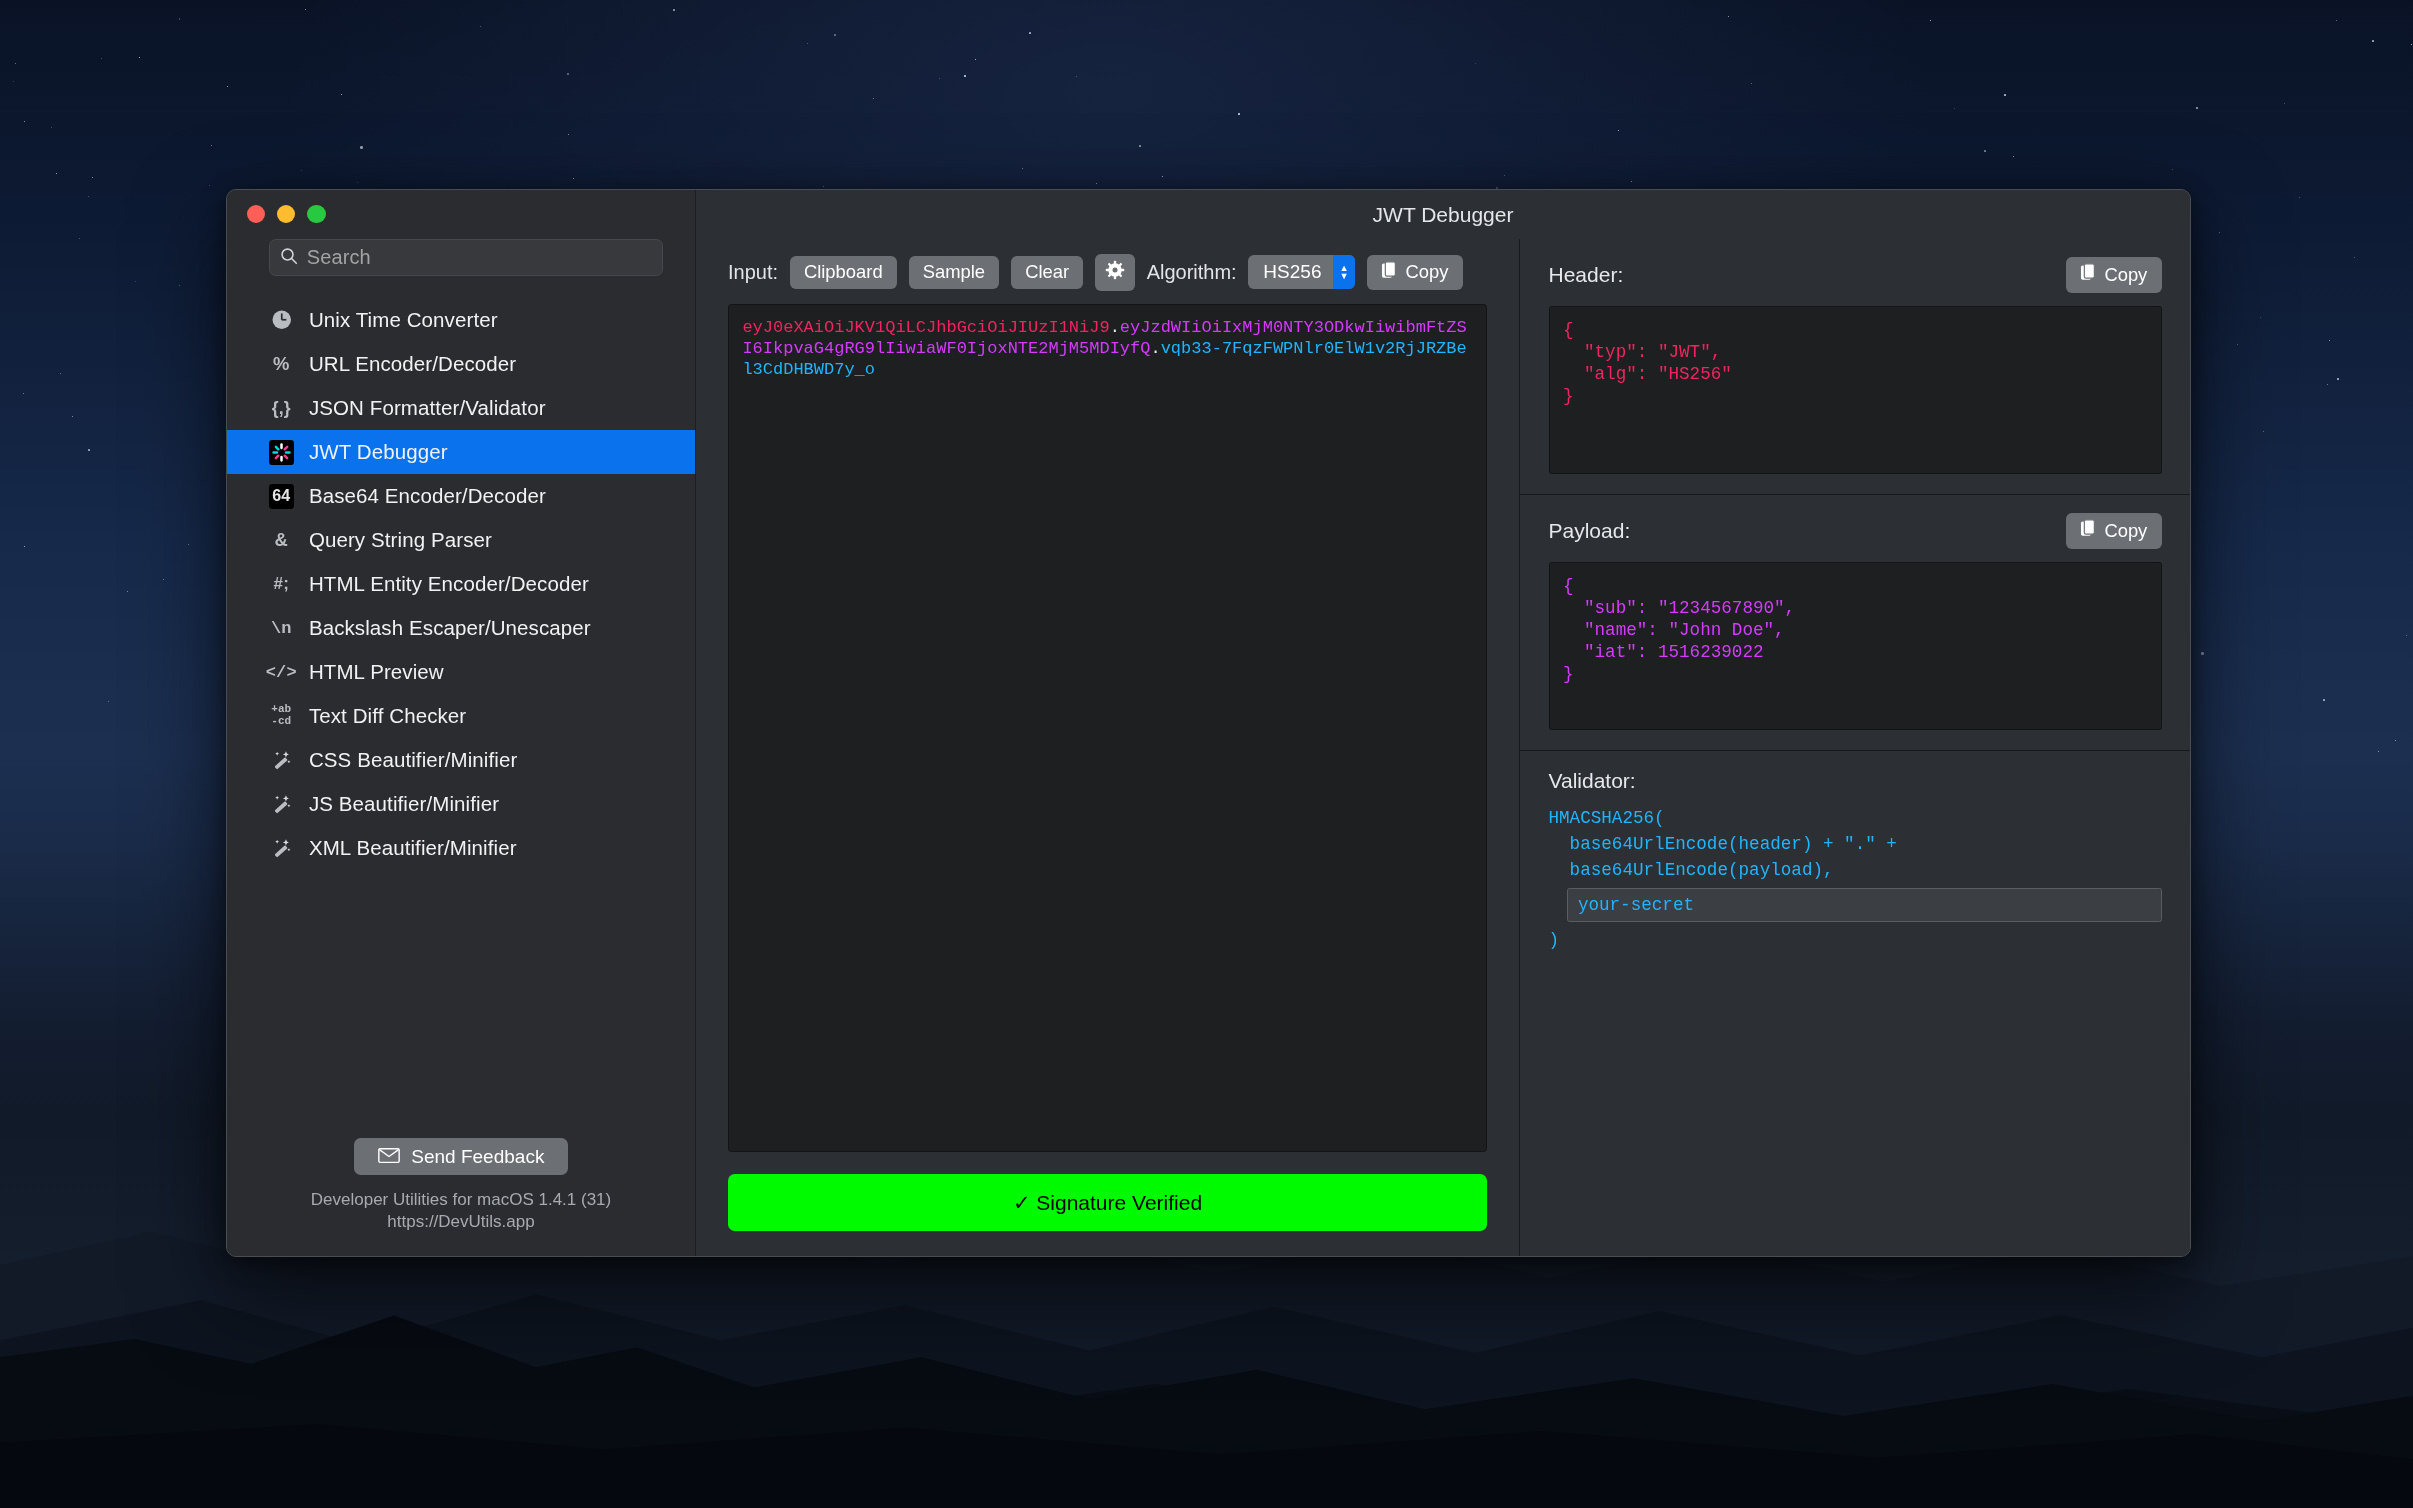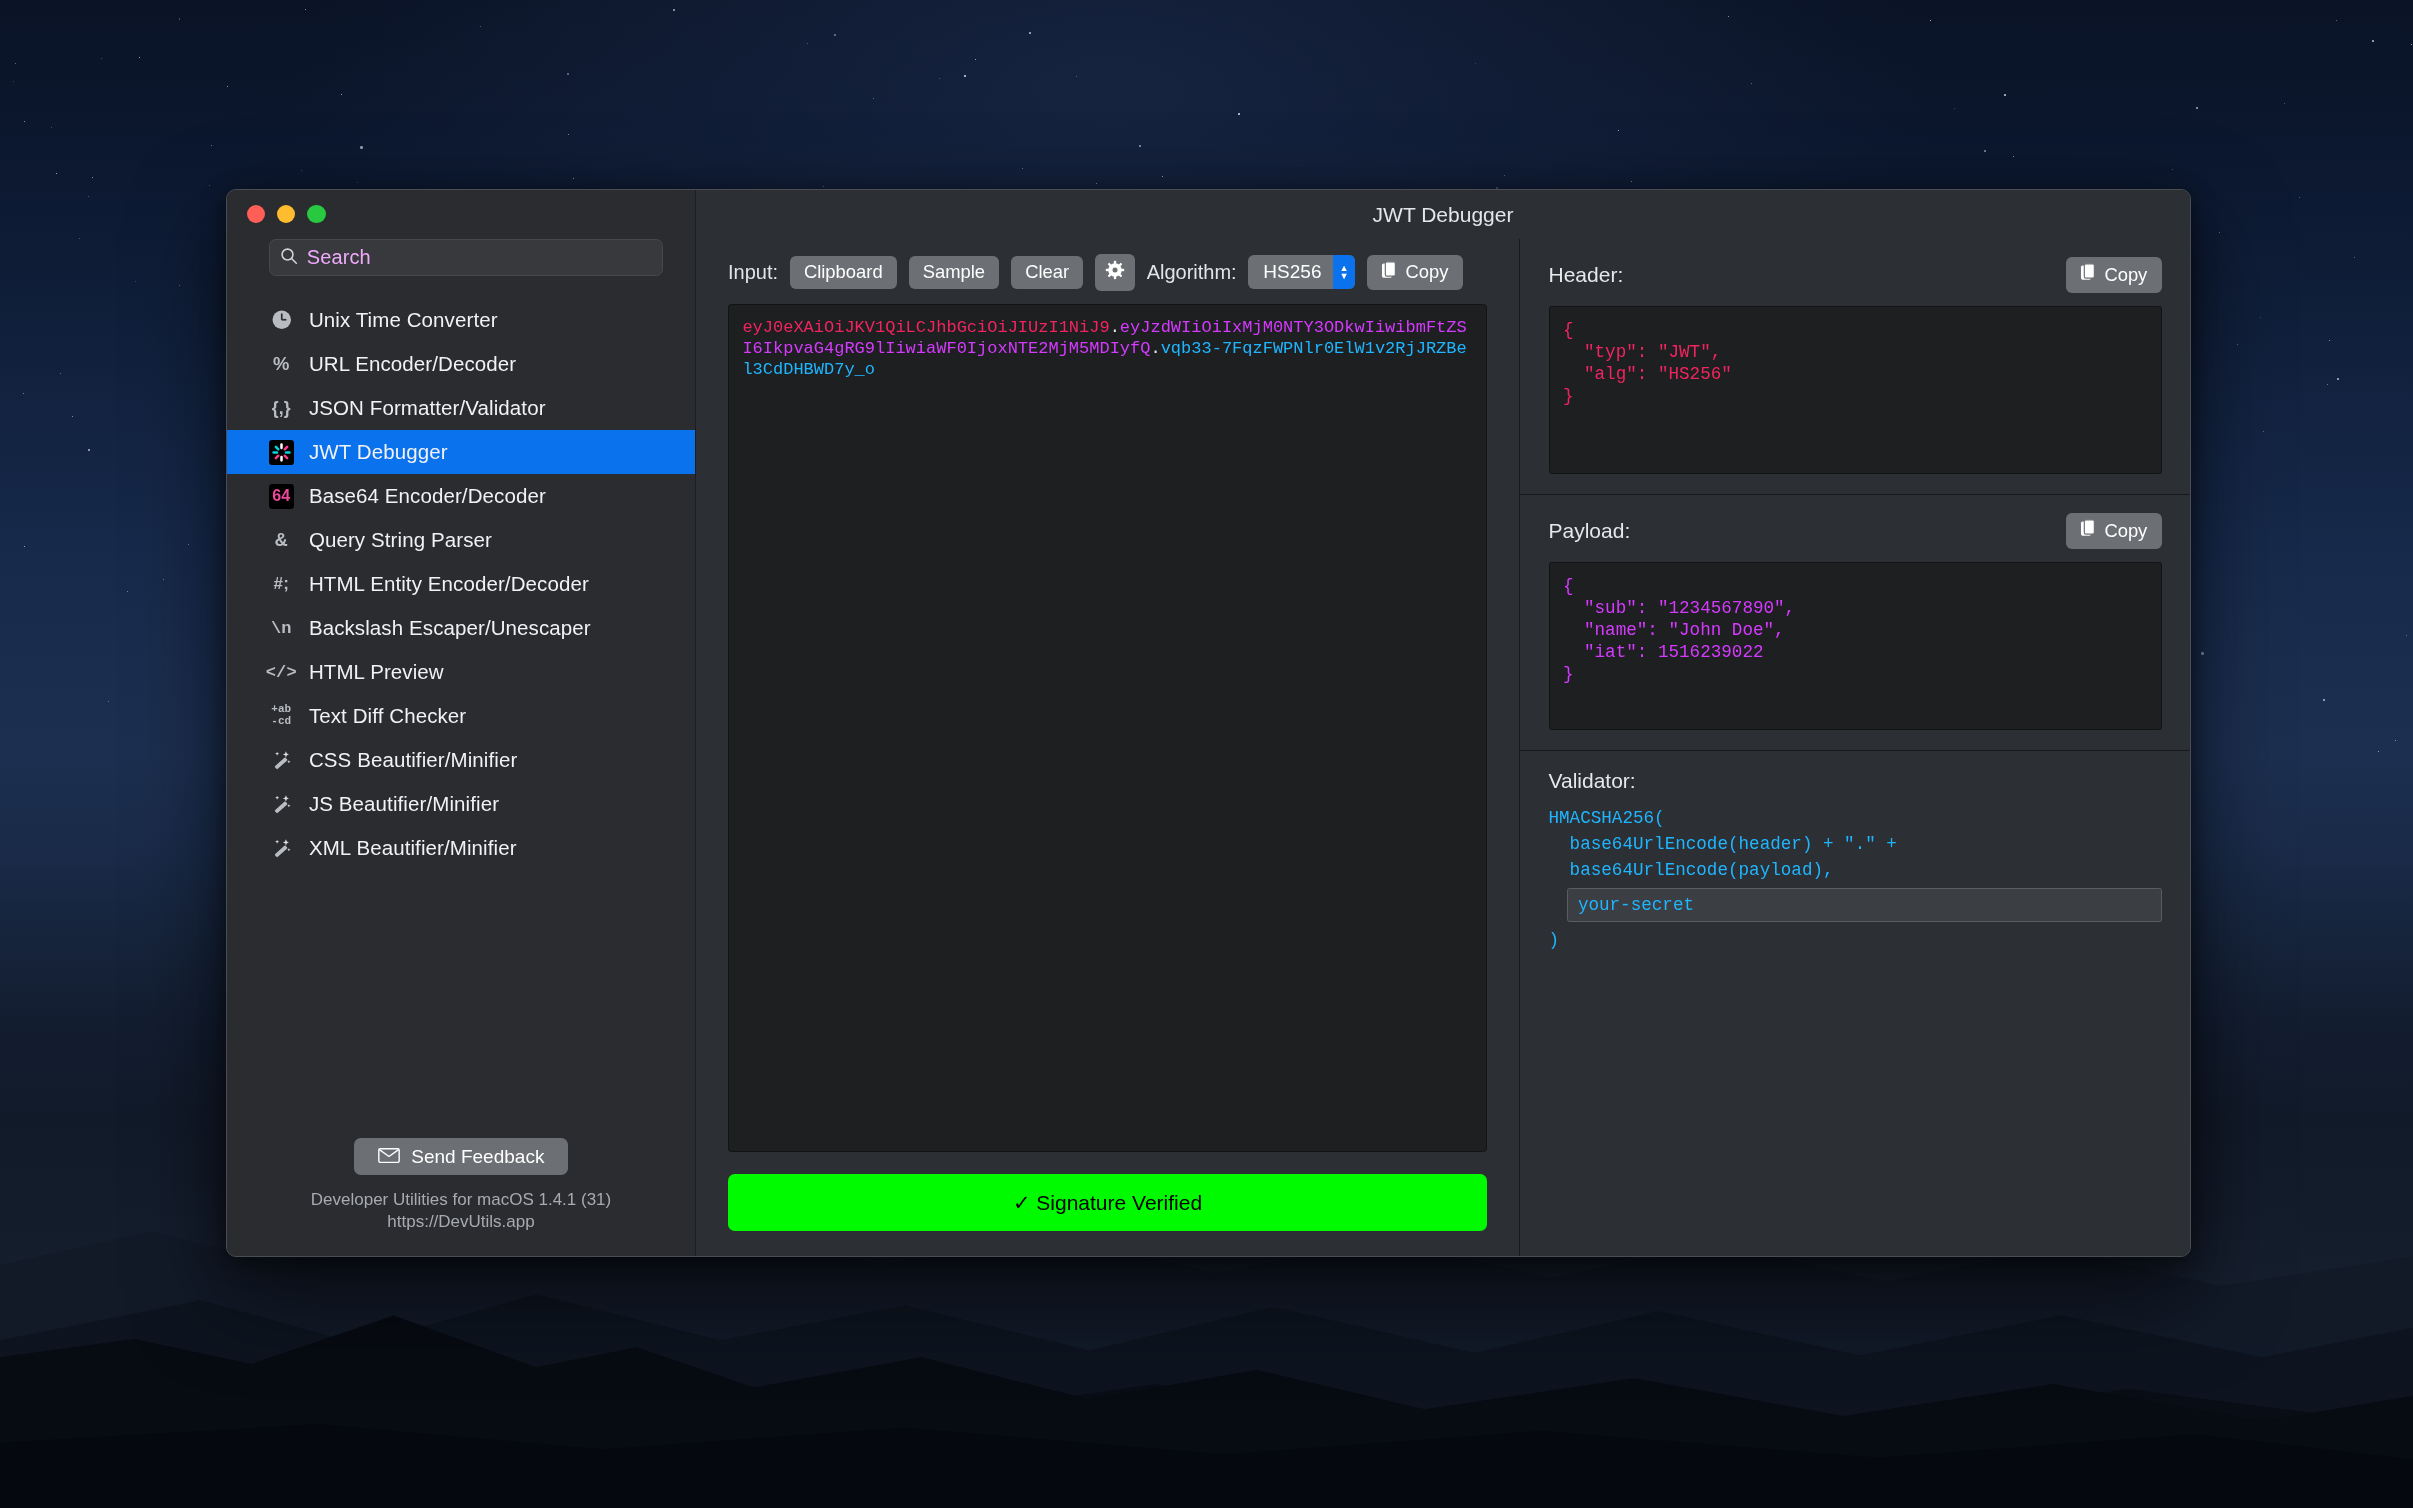--- a/index.html
+++ b/index.html
@@ -91,21 +91,21 @@
     height: 37px;
     background: #37393d;
     border: 0.8px solid #46484d;
     border-radius: 6.7px;
     display: flex;
     align-items: center;
     gap: 8.4px;
     padding: 0 10px;
   }
   .search-box .ph {
-    color: #f0abfc;
+    color: #a3a3a3;
     font-size: 20px;
     letter-spacing: 0.1px;
   }
 
   .tool-list { margin-top: 22px; flex: 1; }
 
   .tool-row {
     display: flex;
     align-items: center;
     gap: 13.4px;
@@ -127,21 +127,21 @@
     justify-content: center;
     color: #b9bcc1;
     font-size: 18.4px;
     font-weight: 700;
   }
   .tool-icon svg { display:block; }
 
   .icon-badge {
     width: 25px; height: 25px;
     background: #000;
-    color: #ec4899;
+    color: #e5e5e5;
     border-radius: 3.4px;
     font-size: 16px;
     font-weight: 700;
     display:flex; align-items:center; justify-content:center;
     font-family: "Liberation Sans", sans-serif;
   }
   .icon-stack {
     font-family: "Liberation Mono", monospace;
     font-size: 11px;
     line-height: 11.7px;

